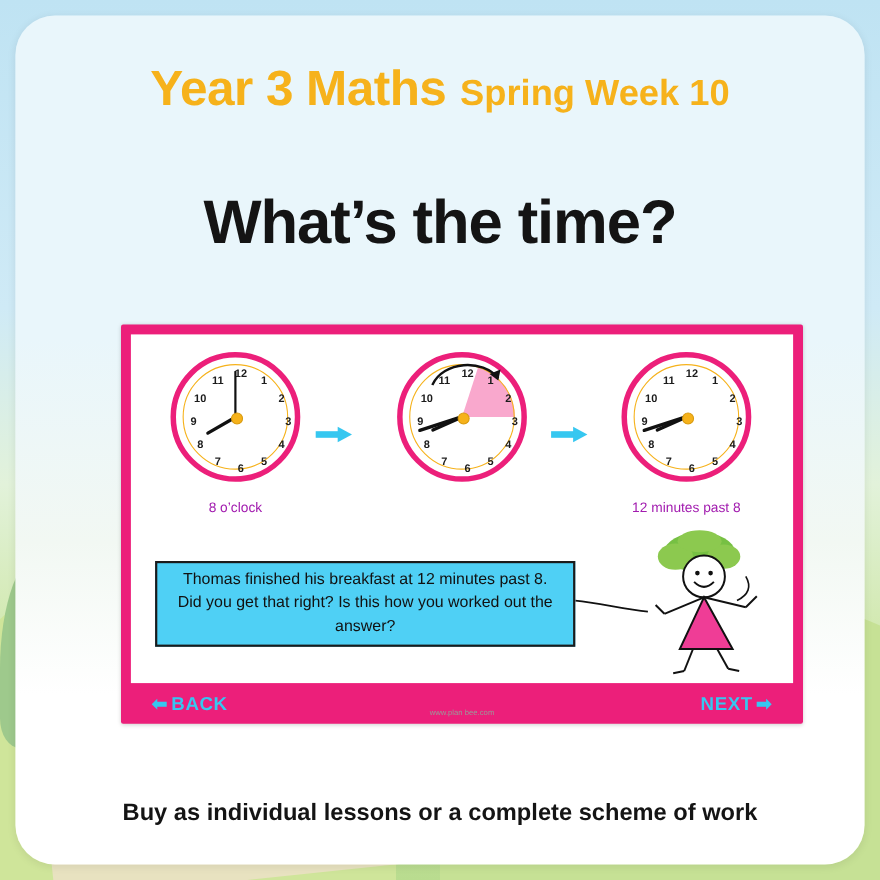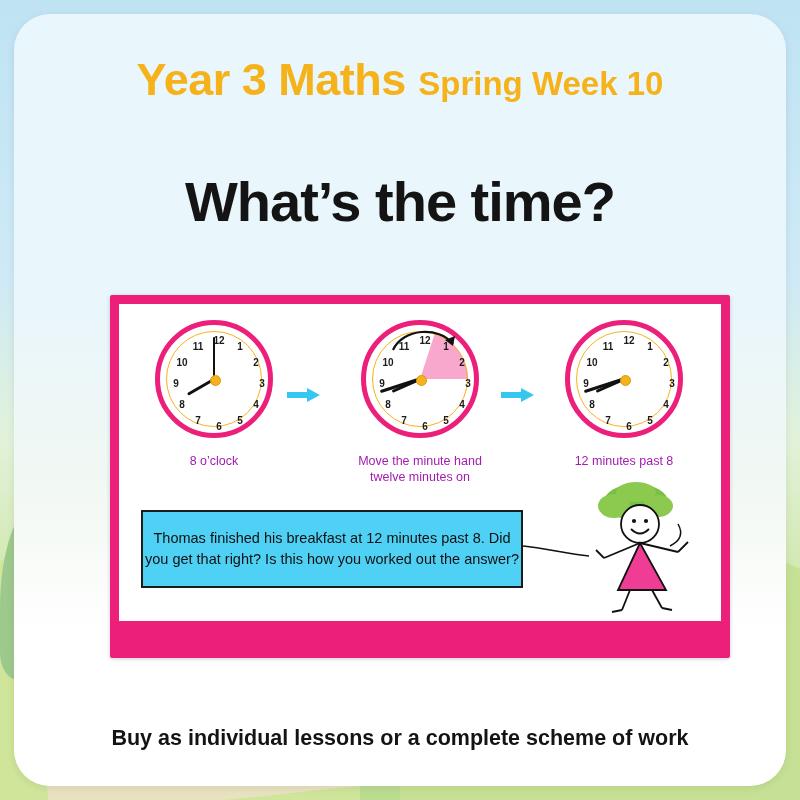--- a/index.html
+++ b/index.html
@@ -317,21 +317,21 @@
     top: 206px;
     width: 382px;
     height: 78px;
     background: #4fd0f5;
     border: 2px solid #1b1b1b;
     box-sizing: border-box;
     display: flex;
     align-items: center;
     justify-content: center;
     text-align: center;
-    padding: 4px 2px;
+    padding: 4px 12px;
   }
   .speech span {
     font-size: 14.5px;
     line-height: 1.45;
     color: #111;
   }
   .speech-tail {
     position: absolute;
     left: 404px;
     top: 238px;
@@ -441,24 +441,20 @@
               <div class="num" style="left:59px;top:102px;">6</div>
               <div class="num" style="left:38px;top:96px;">7</div>
               <div class="num" style="left:22px;top:80px;">8</div>
               <div class="num" style="left:16px;top:59px;">9</div>
               <div class="num" style="left:22px;top:38px;">10</div>
               <div class="num" style="left:38px;top:22px;">11</div>
               <div class="hand hour" style="transform:rotate(246deg);"></div>
               <div class="hand minute" style="transform:rotate(252deg);"></div>
               <div class="pivot"></div>
             </div>
-            <div class="clock-caption">
-              <div>Move the minute hand</div>
-              <div>twelve minutes on</div>
-            </div>
           </div>
 
           <div class="arrow-between a2">
             <div class="shaft"></div>
               <div class="head"></div>
           </div>
 
           <div class="clock-cell c3">
             <div class="clock">
               <div class="face-ring"></div>
@@ -513,17 +509,26 @@
           <path d="M104 72 L114 62" stroke="#111" stroke-width="1.8" fill="none"></path>
           <path d="M96 66 Q112 58, 104 44" stroke="#111" stroke-width="1.5" fill="none"></path>
 
           <path d="M56 110 L48 130" stroke="#111" stroke-width="1.8" fill="none"></path>
           <path d="M48 130 L38 132" stroke="#111" stroke-width="1.8" fill="none"></path>
           <path d="M78 110 L88 128" stroke="#111" stroke-width="1.8" fill="none"></path>
           <path d="M88 128 L98 130" stroke="#111" stroke-width="1.8" fill="none"></path>
         </svg>
       </div>
 
+      <div class="slide-bottom">
+        <div class="nav-back">
+          <span class="nav-arrow-l">⬅</span><span>BACK</span>
+        </div>
+        <div class="nav-next">
+          <span>NEXT</span><span class="nav-arrow-r">➡</span>
+        </div>
+        <div class="watermark">www.plan bee.com</div>
+      </div>
     </div>
 
     <div class="footer-sub">Buy as individual lessons or a complete scheme of work</div>
   </div>
 </div>
 
 </body></html>

